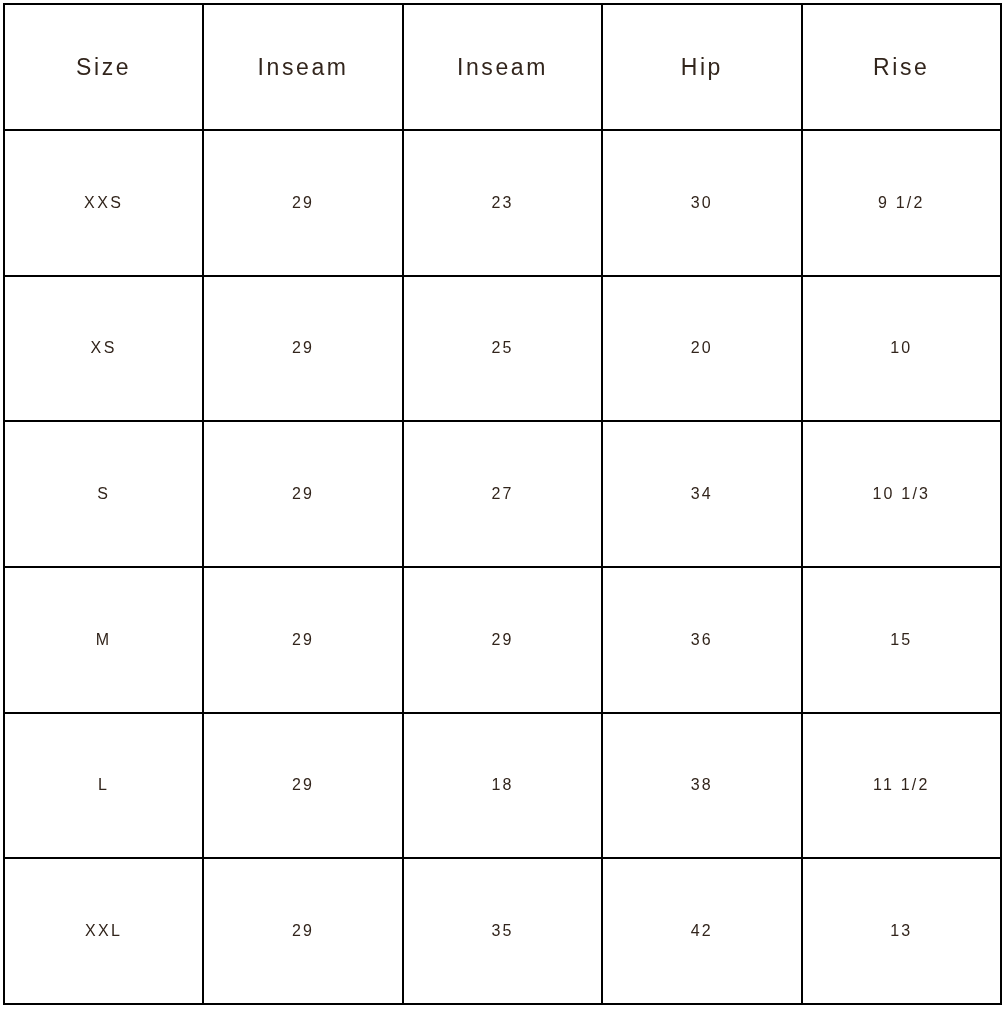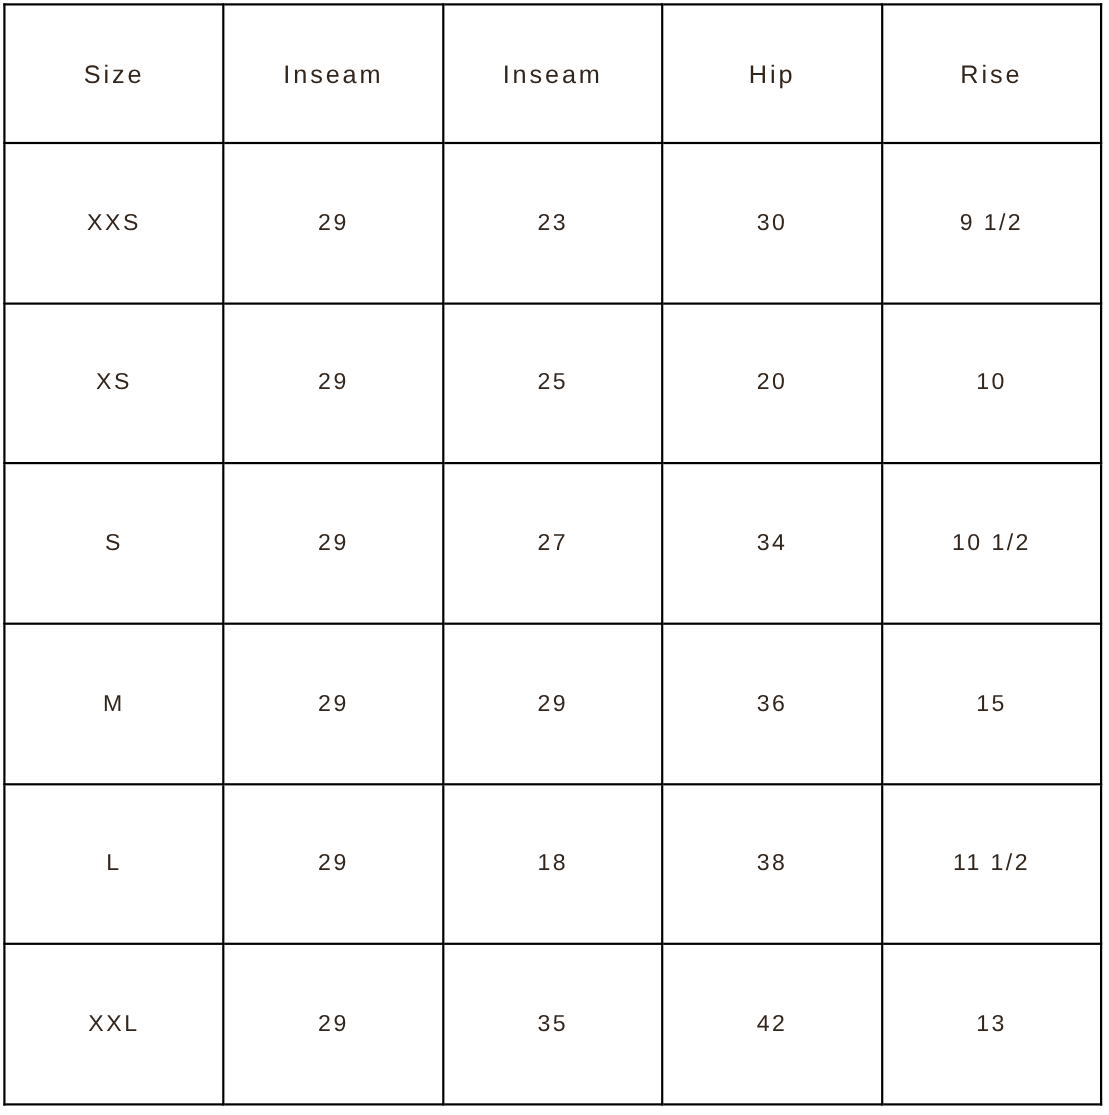--- a/index.html
+++ b/index.html
@@ -32,21 +32,21 @@
 
   table.size-chart col { width: 20%; }
 
   table.size-chart th,
   table.size-chart td {
     border: 2px solid #000000;
     text-align: center;
     vertical-align: middle;
     color: #32251c;
     font-weight: 400;
-    font-size: 21px;
+    font-size: 16px;
     letter-spacing: 2.4px;
     padding: 0;
     background: #ffffff;
     white-space: nowrap;
   }
 
   table.size-chart thead th {
     height: 124px;
     font-size: 23px;
     letter-spacing: 2.6px;
@@ -95,21 +95,21 @@
         <td class="num">29</td>
         <td class="num">25</td>
         <td class="num">20</td>
         <td class="num">10</td>
       </tr>
       <tr>
         <td>S</td>
         <td class="num">29</td>
         <td class="num">27</td>
         <td class="num">34</td>
-        <td class="num">10 1/2</td>
+        <td class="num">10 1/3</td>
       </tr>
       <tr>
         <td>M</td>
         <td class="num">29</td>
         <td class="num">29</td>
         <td class="num">36</td>
         <td class="num">15</td>
       </tr>
       <tr>
         <td>L</td>

